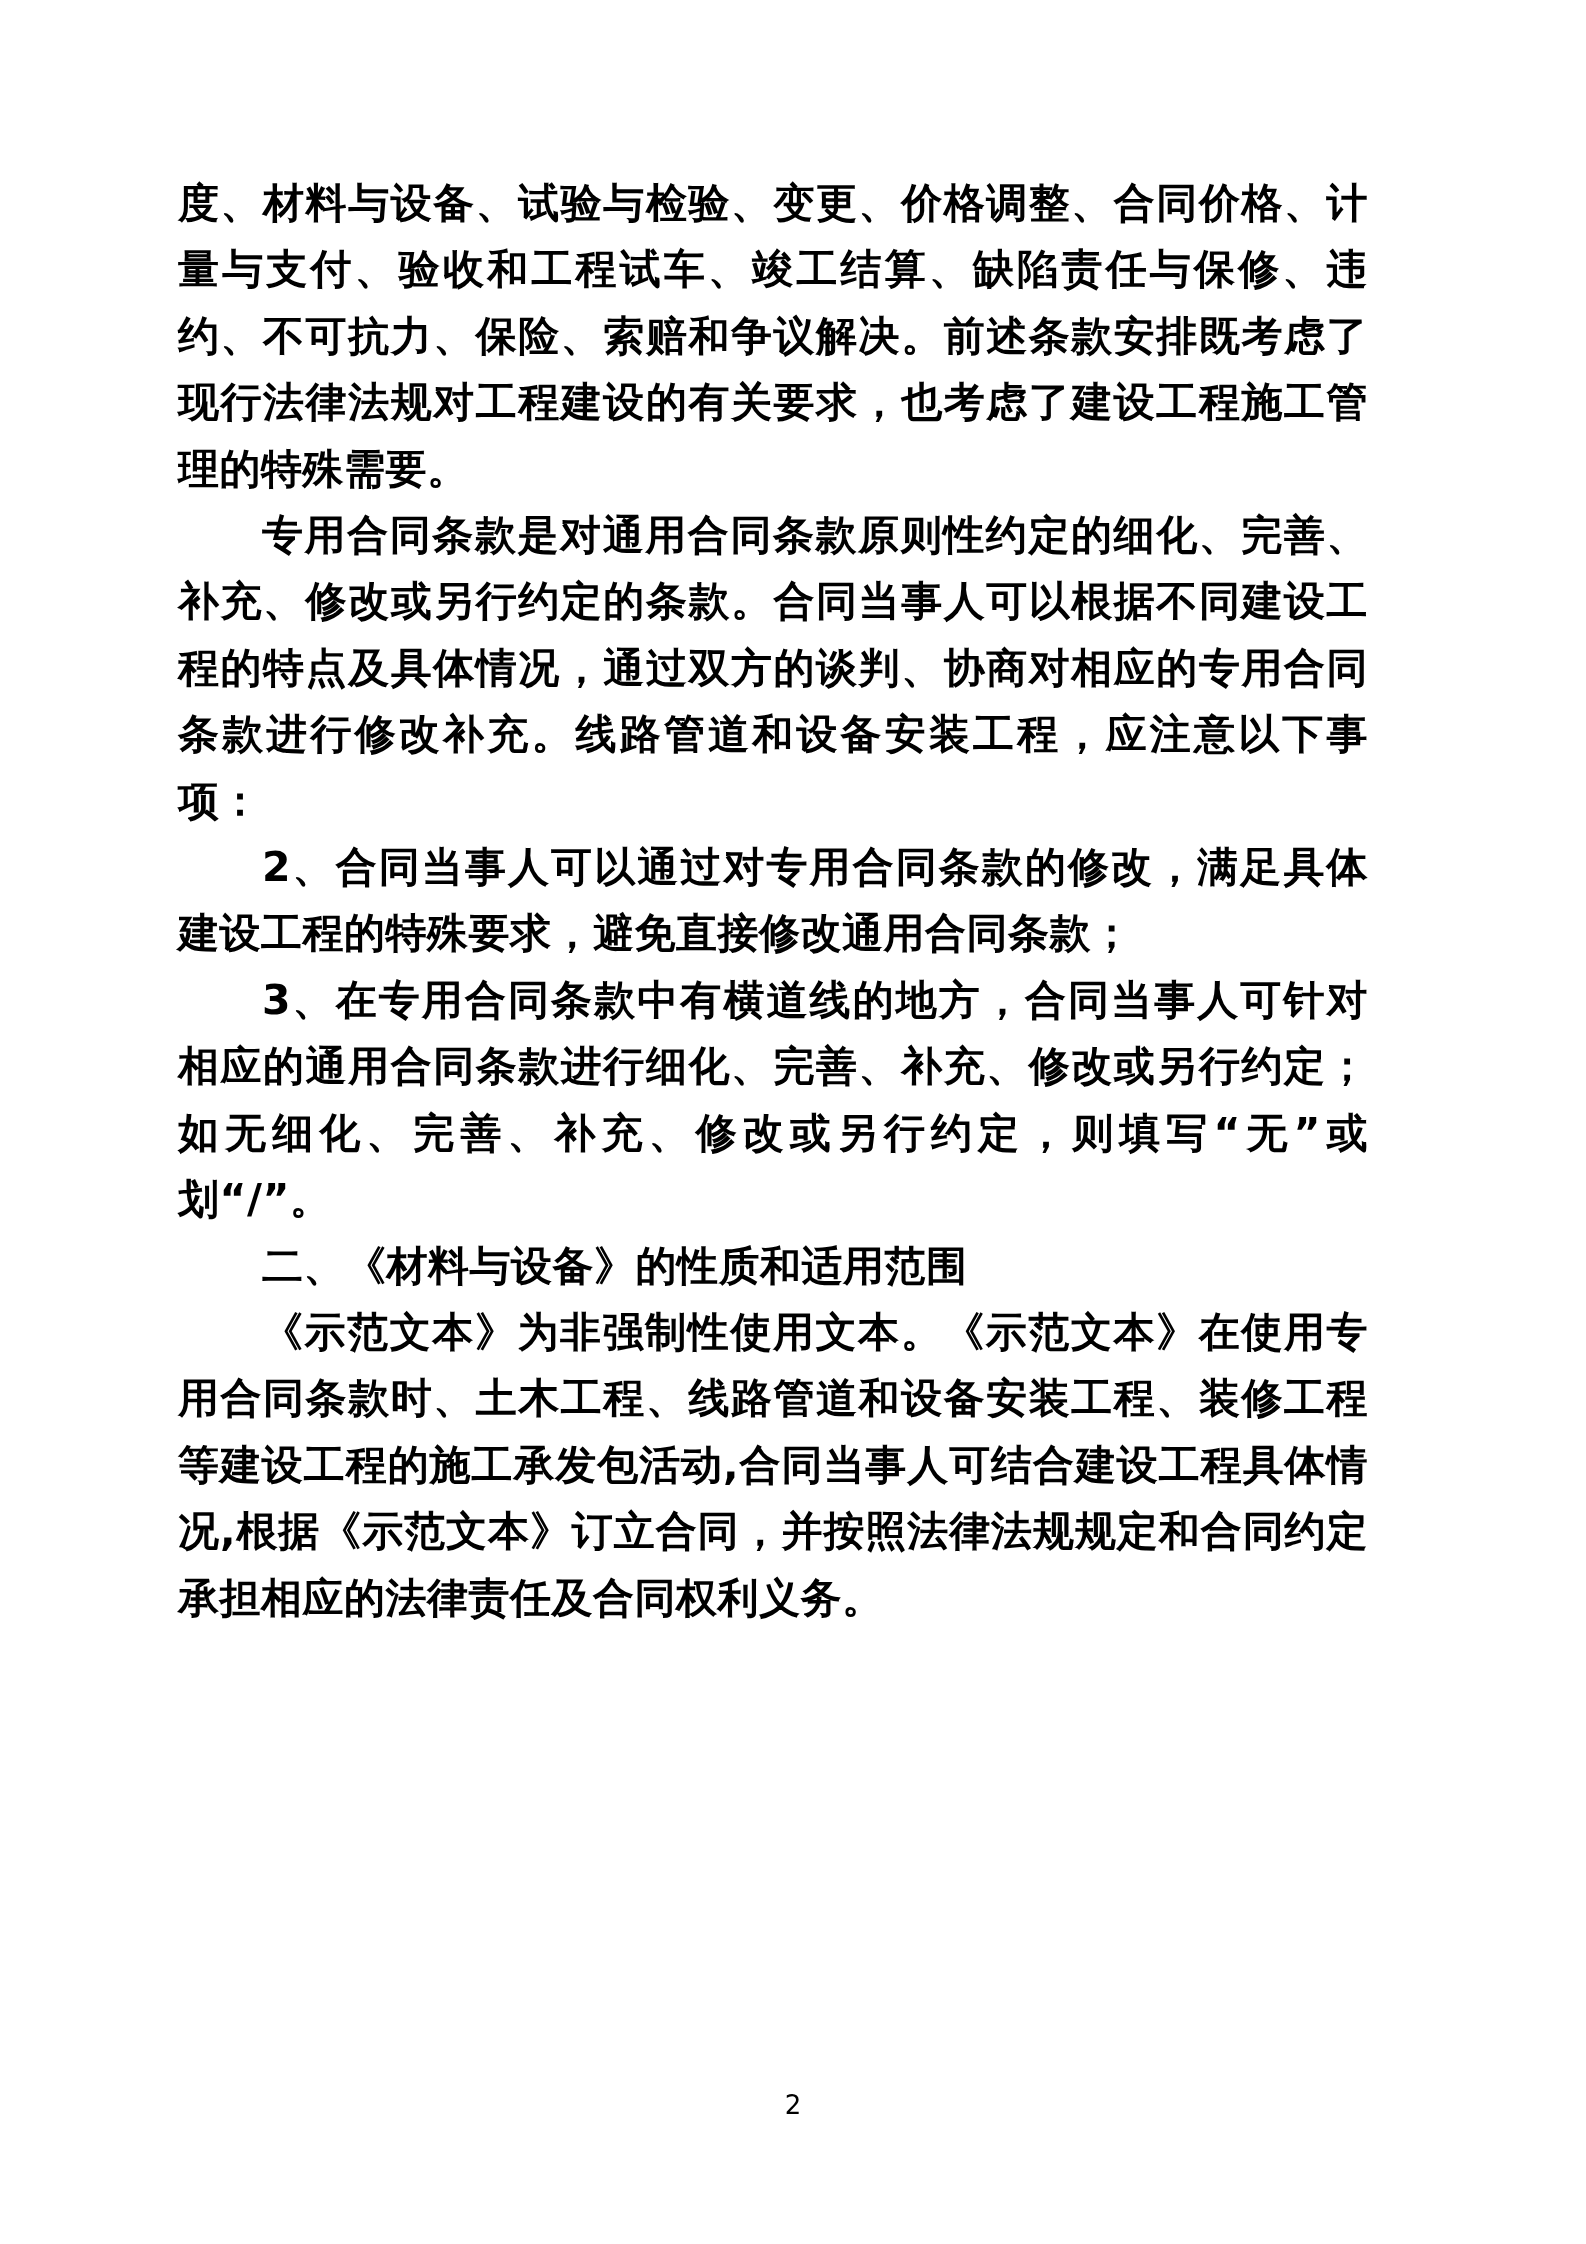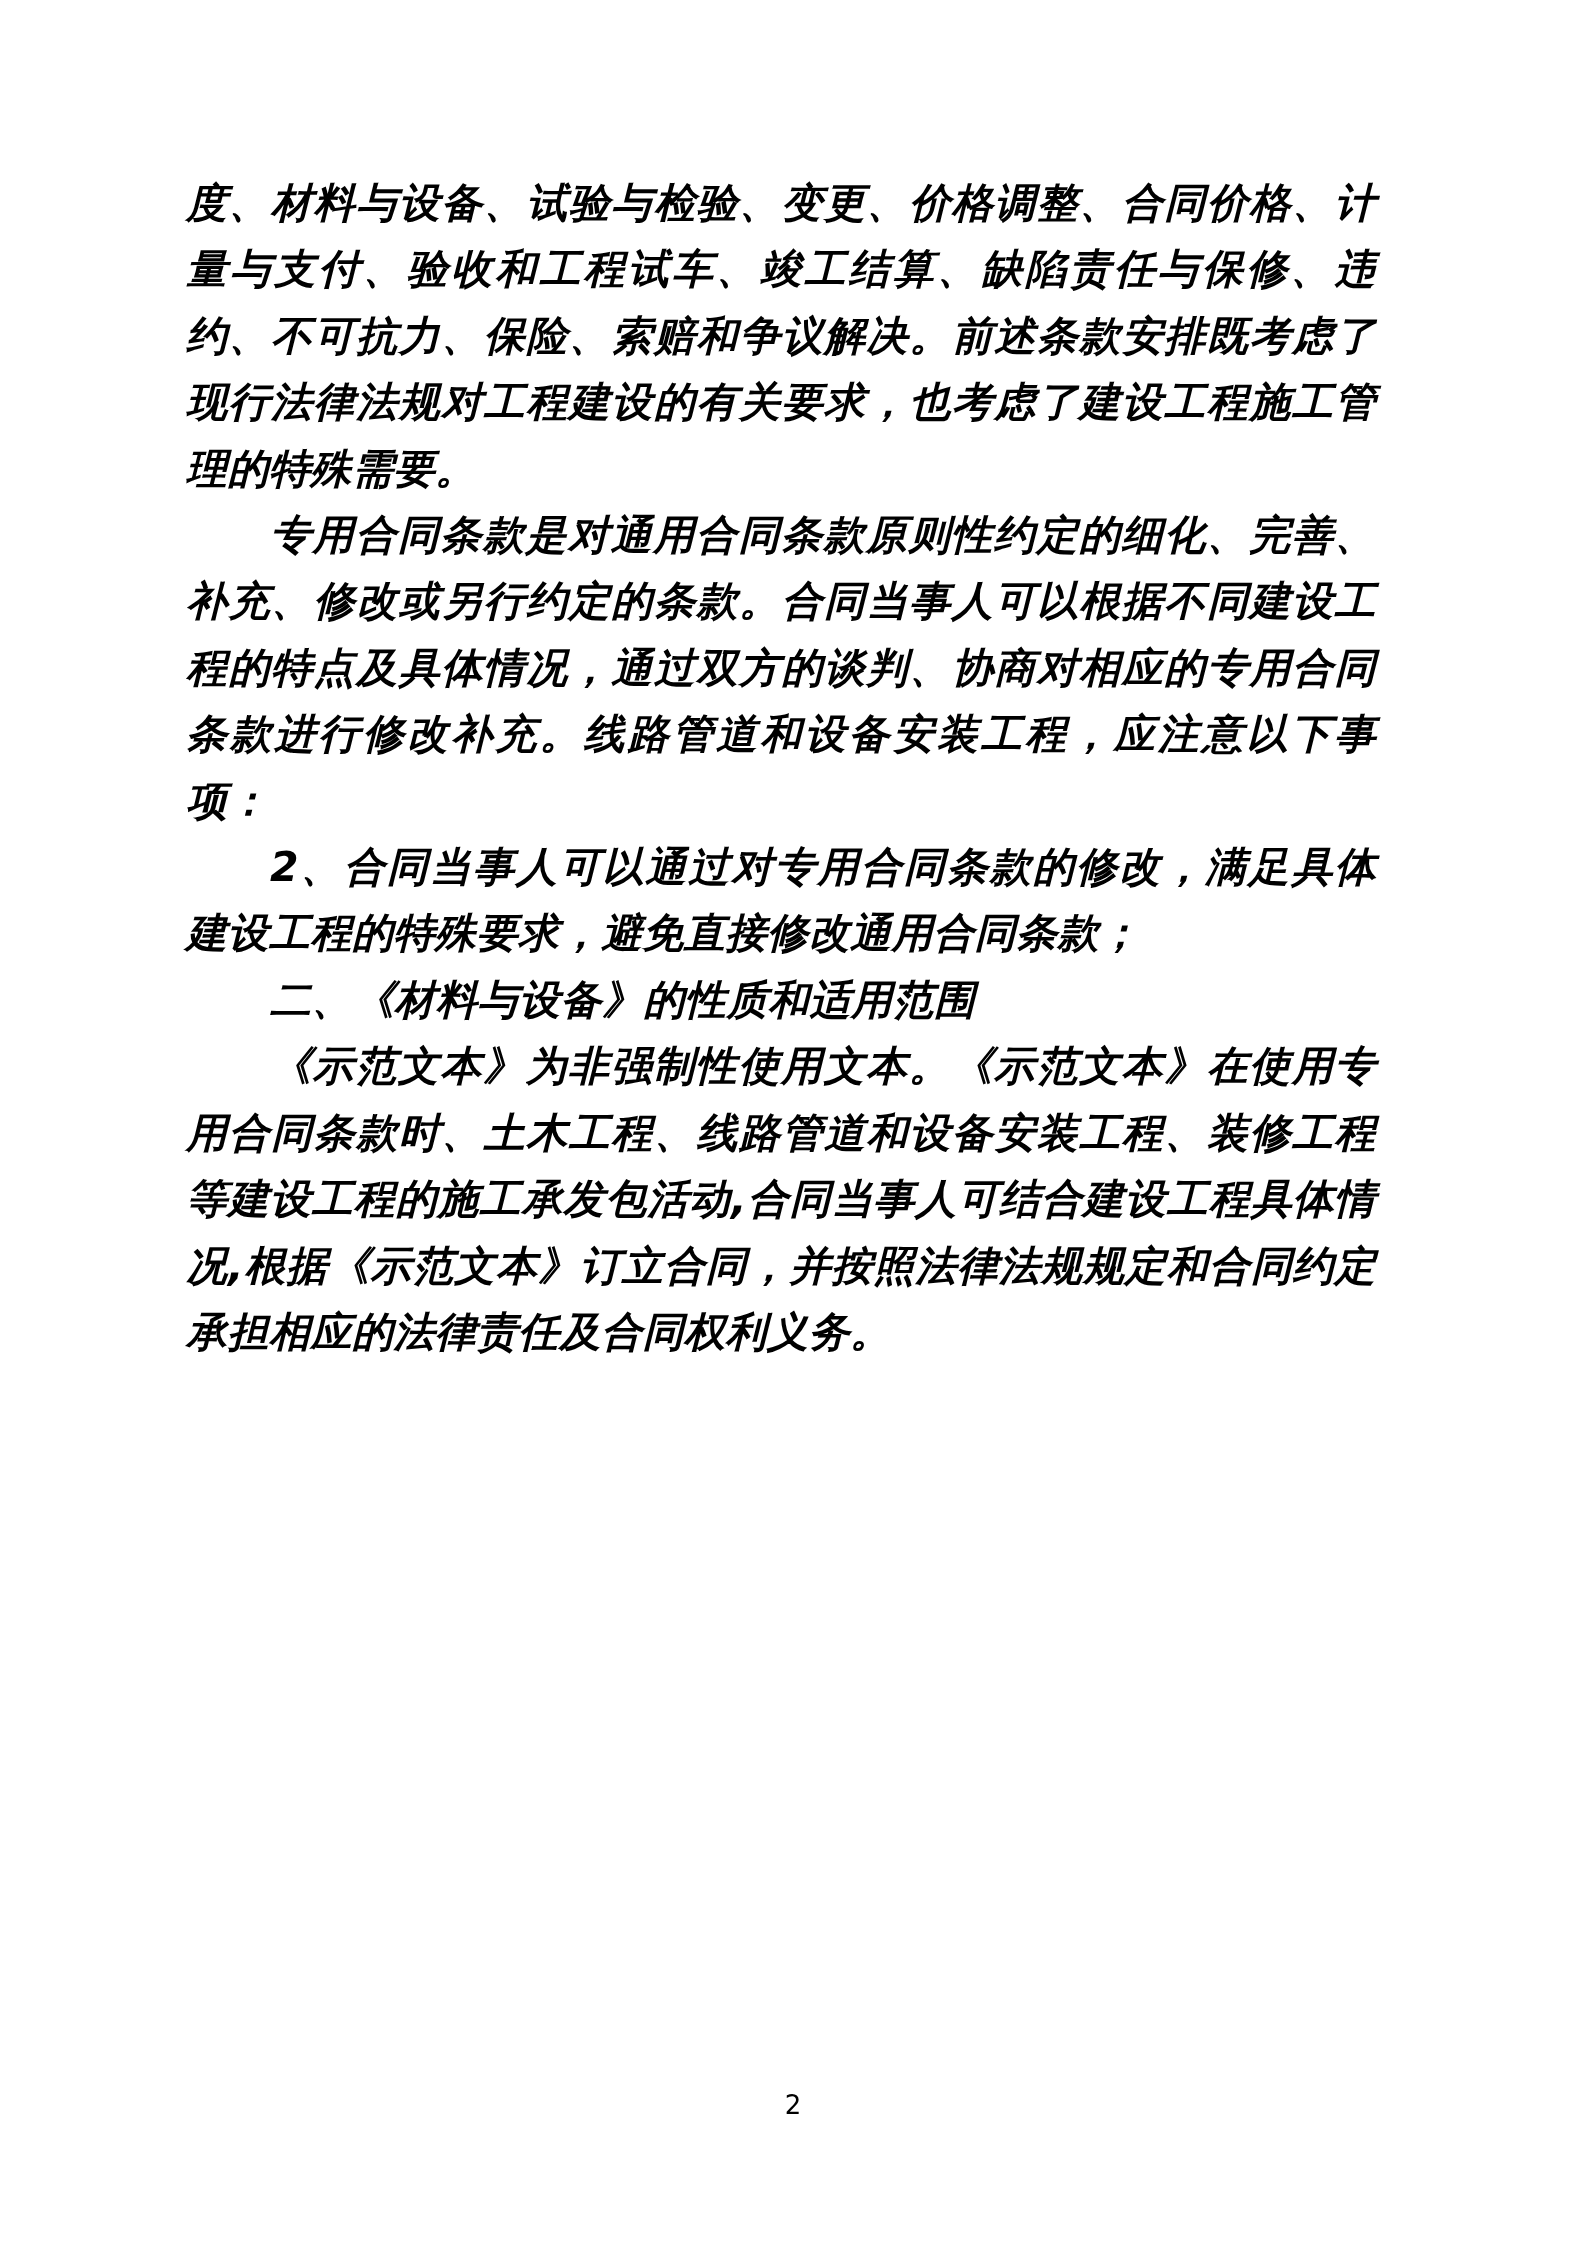--- a/index.html
+++ b/index.html
@@ -11,24 +11,23 @@
     position: relative;
     width: 1586px;
     height: 2244px;
     background: #ffffff;
     box-sizing: border-box;
     font-family: "DejaVu Sans", sans-serif;
     overflow: hidden;
   }
   .content {
     position: absolute;
-    left: 186px;
+    left: 178px;
     top: 170px;
     width: 1190px;
-    font-style: italic;
   }
   .para {
     margin: 0;
     font-size: 41px;
     line-height: 1.62;
     color: #000000;
     font-weight: 700;
     text-align: justify;
     text-justify: inter-ideograph;
     letter-spacing: 0.5px;
@@ -48,17 +47,18 @@
   }
 </style>
 </head>
 <body>
 
 <div class="page">
   <div class="content">
     <p class="para">度、材料与设备、试验与检验、变更、价格调整、合同价格、计量与支付、验收和工程试车、竣工结算、缺陷责任与保修、违约、不可抗力、保险、索赔和争议解决。前述条款安排既考虑了现行法律法规对工程建设的有关要求，也考虑了建设工程施工管理的特殊需要。</p>
     <p class="para indent">专用合同条款是对通用合同条款原则性约定的细化、完善、补充、修改或另行约定的条款。合同当事人可以根据不同建设工程的特点及具体情况，通过双方的谈判、协商对相应的专用合同条款进行修改补充。线路管道和设备安装工程，应注意以下事项：</p>
     <p class="para indent">2、合同当事人可以通过对专用合同条款的修改，满足具体建设工程的特殊要求，避免直接修改通用合同条款；</p>
+    <p class="para indent">3、在专用合同条款中有横道线的地方，合同当事人可针对相应的通用合同条款进行细化、完善、补充、修改或另行约定；如无细化、完善、补充、修改或另行约定，则填写“无”或划“/”。</p>
     <p class="para indent">二、《材料与设备》的性质和适用范围</p>
     <p class="para indent">《示范文本》为非强制性使用文本。《示范文本》在使用专用合同条款时、土木工程、线路管道和设备安装工程、装修工程等建设工程的施工承发包活动,合同当事人可结合建设工程具体情况,根据《示范文本》订立合同，并按照法律法规规定和合同约定承担相应的法律责任及合同权利义务。</p>
   </div>
   <div class="page-number">2</div>
 </div>
 
 </body></html>

